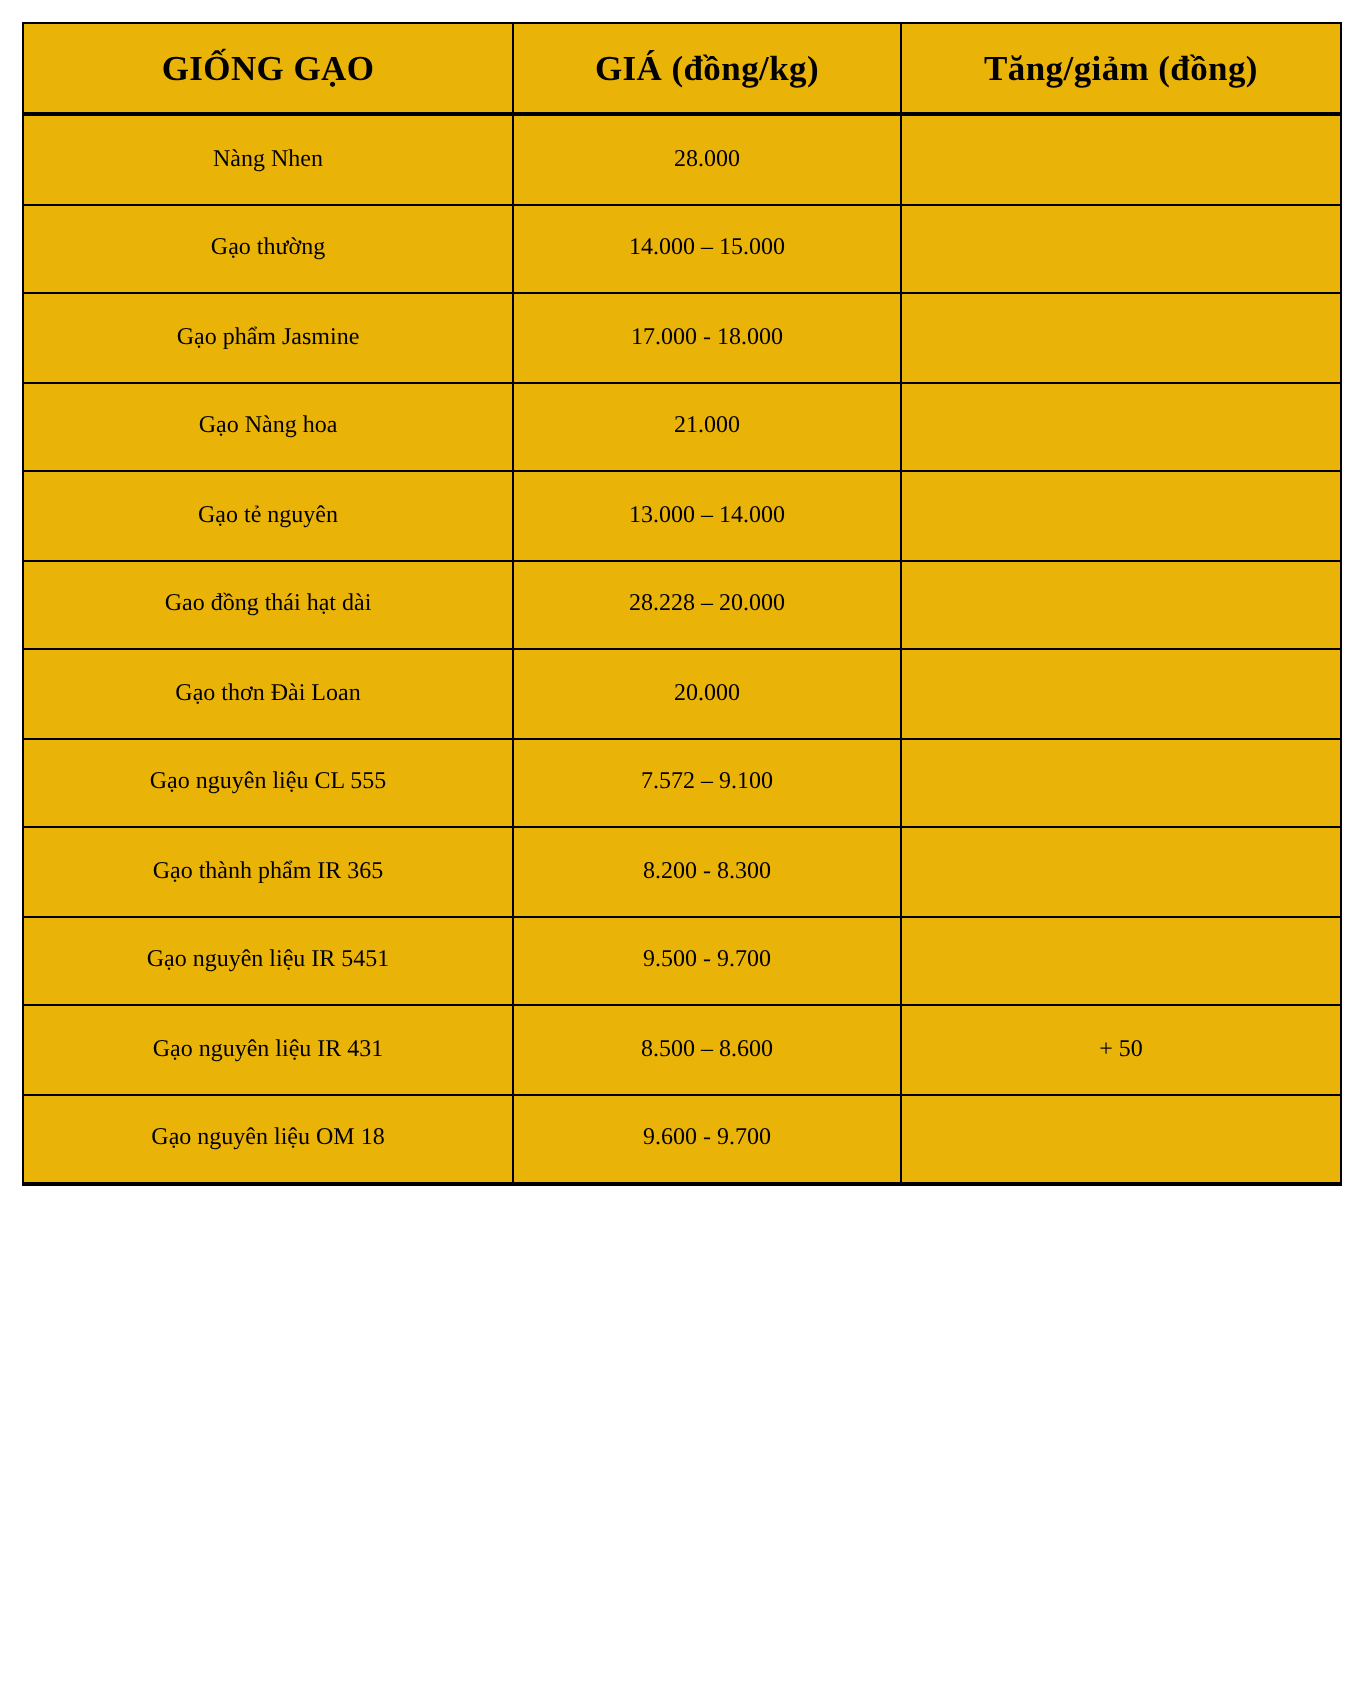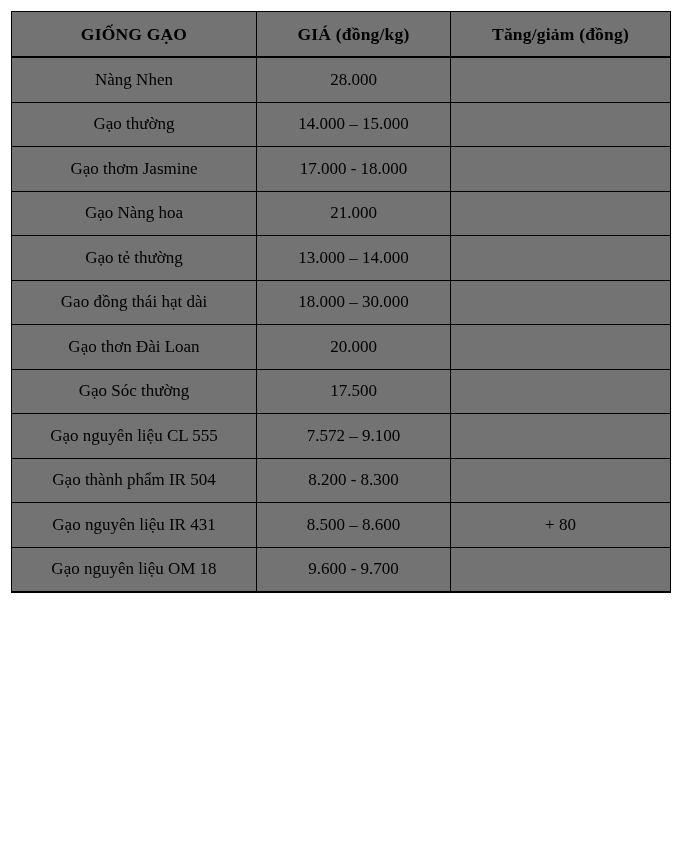--- a/index.html
+++ b/index.html
@@ -34,37 +34,37 @@
   table.price-table col.c-variety { width: 245px; }
   table.price-table col.c-price   { width: 194px; }
   table.price-table col.c-change  { width: 220px; }
 
   table.price-table th,
   table.price-table td {
     border: 1px solid #000000;
     text-align: center;
     vertical-align: middle;
     padding: 0 4px;
-    background: #737373;
+    background: #eab308;
     line-height: 1.15;
     word-wrap: break-word;
   }
 
   table.price-table thead th {
     height: 44px;
     font-weight: bold;
     font-size: 17.5px;
     border-bottom-width: 2px;
     letter-spacing: 0.2px;
   }
 
   table.price-table tbody td {
     height: 43.5px;
     font-weight: normal;
-    font-size: 17px;
+    font-size: 12px;
   }
 
   table.price-table tbody tr:last-child td {
     border-bottom-width: 2px;
   }
 
   
   td.price-high {
     vertical-align: top;
     padding-top: 5px;
@@ -94,63 +94,63 @@
           <td class="variety-cell">Nàng Nhen</td>
           <td class="price-cell">28.000</td>
           <td class="change-cell"></td>
         </tr>
         <tr>
           <td class="variety-cell">Gạo thường</td>
           <td class="price-cell">14.000 – 15.000</td>
           <td class="change-cell"></td>
         </tr>
         <tr>
-          <td class="variety-cell">Gạo thơm Jasmine</td>
+          <td class="variety-cell">Gạo phẩm Jasmine</td>
           <td class="price-cell">17.000 - 18.000</td>
           <td class="change-cell"></td>
         </tr>
         <tr>
           <td class="variety-cell">Gạo Nàng hoa</td>
           <td class="price-cell">21.000</td>
           <td class="change-cell"></td>
         </tr>
         <tr>
-          <td class="variety-cell">Gạo tẻ thường</td>
+          <td class="variety-cell">Gạo tẻ nguyên</td>
           <td class="price-cell">13.000 – 14.000</td>
           <td class="change-cell"></td>
         </tr>
         <tr>
           <td class="variety-cell">Gao đồng thái hạt dài</td>
-          <td class="price-cell">18.000 – 30.000</td>
+          <td class="price-cell">28.228 – 20.000</td>
           <td class="change-cell"></td>
         </tr>
         <tr>
           <td class="variety-cell">Gạo thơn Đài Loan</td>
           <td class="price-cell">20.000</td>
           <td class="change-cell"></td>
         </tr>
         <tr>
-          <td class="variety-cell">Gạo Sóc thường</td>
-          <td class="price-cell">17.500</td>
-          <td class="change-cell"></td>
-        </tr>
-        <tr>
           <td class="variety-cell">Gạo nguyên liệu CL 555</td>
           <td class="price-cell">7.572 – 9.100</td>
           <td class="change-cell"></td>
         </tr>
         <tr>
-          <td class="variety-cell">Gạo thành phẩm IR 504</td>
+          <td class="variety-cell">Gạo thành phẩm IR 365</td>
           <td class="price-cell">8.200 - 8.300</td>
+          <td class="change-cell"></td>
+        </tr>
+        <tr>
+          <td class="variety-cell">Gạo nguyên liệu IR 5451</td>
+          <td class="price-cell">9.500 - 9.700</td>
           <td class="change-cell"></td>
         </tr>
         <tr>
           <td class="variety-cell">Gạo nguyên liệu IR 431</td>
           <td class="price-cell price-high">8.500 – 8.600</td>
-          <td class="change-cell">+ 80</td>
+          <td class="change-cell">+ 50</td>
         </tr>
         <tr>
           <td class="variety-cell">Gạo nguyên liệu OM 18</td>
           <td class="price-cell">9.600 - 9.700</td>
           <td class="change-cell"></td>
         </tr>
       </tbody>
   </table>
 </div>
 

